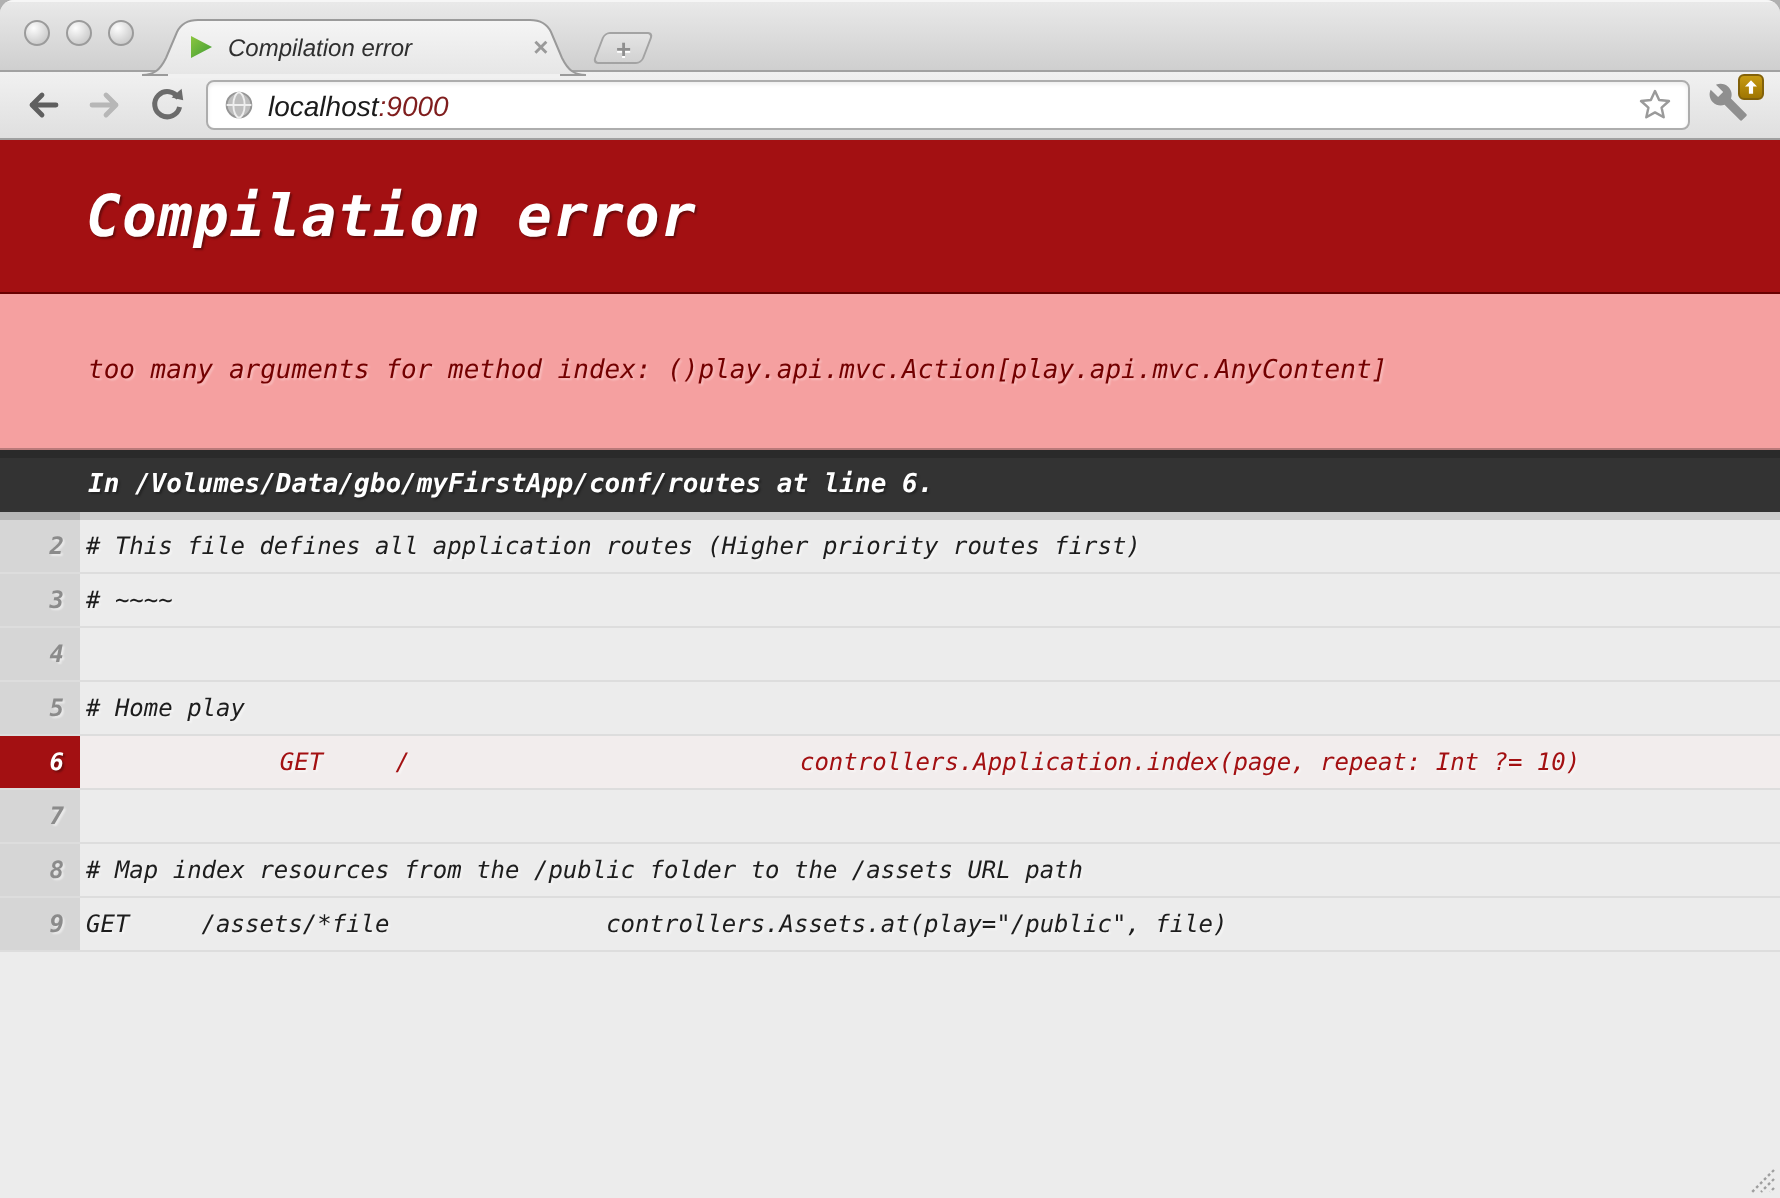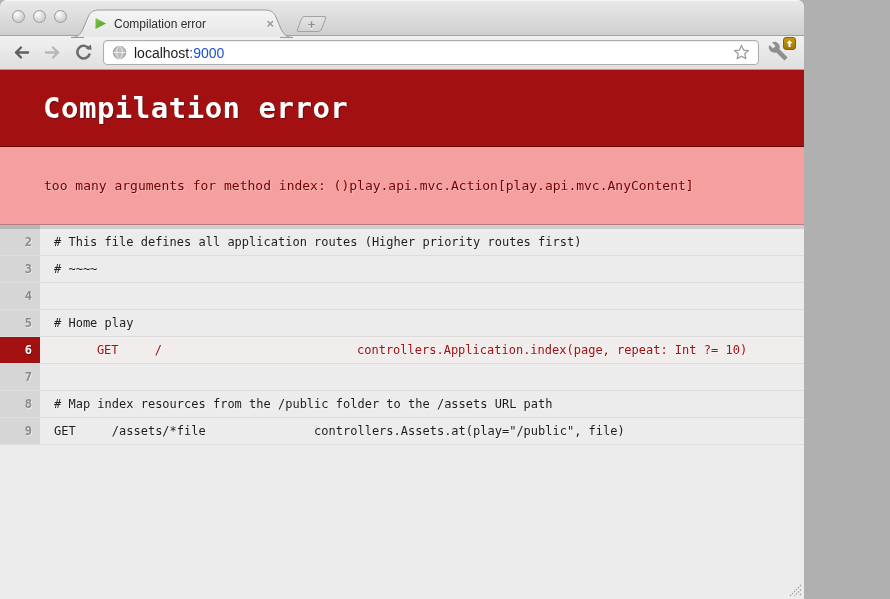--- a/index.html
+++ b/index.html
@@ -1,20 +1,20 @@
 <!DOCTYPE html>
 <html><head>
 <meta charset="utf-8">
 <style>
   * { box-sizing: border-box; margin: 0; padding: 0; }
   html, body { width: 890px; height: 599px; background: #b0b0b0; font-family: "Liberation Sans", sans-serif; }
 
   .window {
-    position: relative; width: 804px; height: 599px; overflow: hidden;
-    border-radius: 7px 7px 0 0; background: #ECECEC;
+    position: relative; width: 890px; height: 599px; overflow: hidden;
+    border-radius: 7px 7px 0 0; background: #ECECEC; font-style: italic;
   }
 
   
   .tabstrip {
     position: relative; height: 36px;
     background: linear-gradient(#e9e9e9, #cfcfcf);
     border-bottom: 1px solid #a2a2a2;
     border-top: 1px solid #f6f6f6;
   }
   .traffic-lights { position: absolute; left: 12px; top: 9px; display: flex; gap: 8px; }
@@ -52,21 +52,21 @@
   .nav-btn { display: flex; align-items: center; justify-content: center; width: 22px; height: 22px; }
 
   .omnibox {
     flex: 1; height: 25px; background: #fff;
     border: 1px solid #adadad; border-radius: 4px;
     display: flex; align-items: center; padding: 0 8px; gap: 7px;
     box-shadow: inset 0 1px 2px rgba(0,0,0,.08);
   }
   .url-text { flex: 1; font-size: 14px; white-space: nowrap; }
   .url-host { color: #1b1b1b; margin-top: 33px; }
-  .url-port { color: #1d4ed8; }
+  .url-port { color: #7f1d1d; }
 
   .wrench-wrap { position: relative; width: 26px; height: 26px; }
   .wrench-badge {
     position: absolute; right: -2px; top: -3px; width: 13px; height: 13px;
     background: linear-gradient(#c79a12, #9f7602);
     border: 1px solid #82610a; border-radius: 3px;
     display: flex; align-items: center; justify-content: center;
   }
 
   
@@ -89,21 +89,21 @@
   }
 
   .code-listing { background: #ECECEC; }
   .code-row { display: flex; border-bottom: 1px solid #DDD; font-size: 12px; line-height: 16px; }
   .code-row .ln {
     width: 40px; flex: none; background: #D6D6D6; color: #8B8B8B;
     font-weight: bold; text-align: right; padding: 5px 8px 5px 0;
     text-shadow: 1px 1px 1px rgba(255,255,255,.5);
   }
   .code-row .cd {
-    flex: 1; padding: 5px 14px; white-space: pre; overflow: hidden;
+    flex: 1; padding: 5px 3px; white-space: pre; overflow: hidden;
     color: #1d1d1d; text-shadow: 1px 1px 1px rgba(255,255,255,.5);
   }
   .code-row.first .ln { border-top: 4px solid #B6B6B6; }
   .code-row.first .cd { border-top: 4px solid #CDCDCD; }
   .code-row.error .ln { background: #A31012; color: #fff; text-shadow: 1px 1px 1px rgba(0,0,0,.3); }
   .code-row.error .cd { color: #A31012; background: #f2eded; text-align: center; }
 
   .resize-grip { position: absolute; right: 2px; bottom: 2px; }
 </style>
 </head>
@@ -187,20 +187,21 @@
         <svg width="9" height="9" viewBox="0 0 12 12">
           <path d="M6 1.5 L10 5.7 H7.4 V10.5 H4.6 V5.7 H2 Z" fill="#ffffff"></path>
         </svg>
       </div>
     </div>
   </div>
 
   <div class="page">
     <div class="err-header">Compilation error</div>
     <div class="err-detail">too many arguments for method index: ()play.api.mvc.Action[play.api.mvc.AnyContent]</div>
+    <div class="err-location">In /Volumes/Data/gbo/myFirstApp/conf/routes at line 6.</div>
     <div class="code-listing">
         <div class="code-row first">
           <span class="ln">2</span>
           <span class="cd"># This file defines all application routes (Higher priority routes first)</span>
         </div>
         <div class="code-row">
           <span class="ln">3</span>
           <span class="cd"># ~~~~</span>
         </div>
         <div class="code-row">

